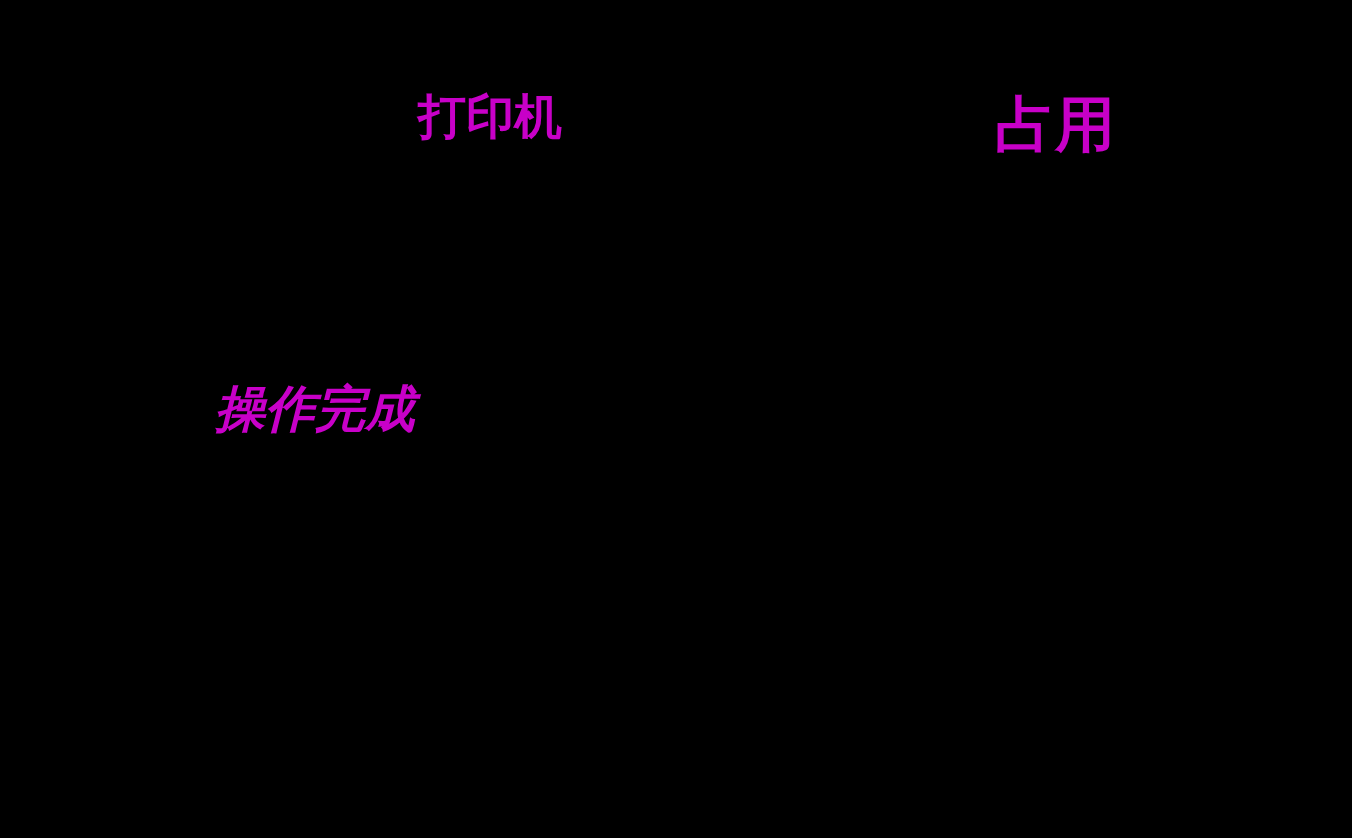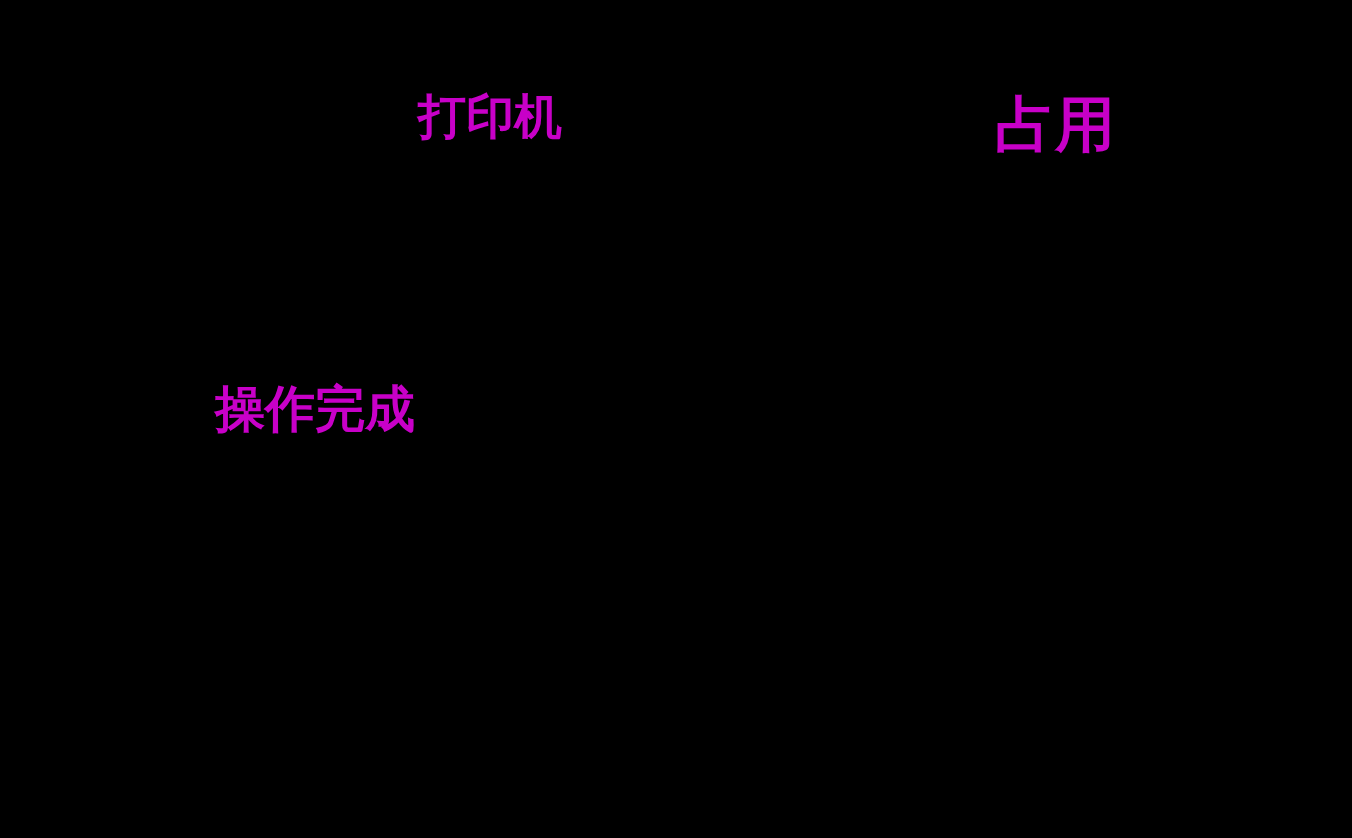--- a/index.html
+++ b/index.html
@@ -30,20 +30,21 @@
   }
   #occupied-label {
     left: 995px;
     top: 94px;
     font-size: 60px;
   }
   #operation-complete-label {
     left: 215px;
     top: 384px;
     font-size: 50px;
+    font-style: italic;
   }
 </style>
 </head>
 <body>
 
 <div id="canvas">
   <span id="printer-label" class="diagram-label">打印机</span>
   <span id="occupied-label" class="diagram-label">占用</span>
   <span id="operation-complete-label" class="diagram-label">操作完成</span>
 </div>

